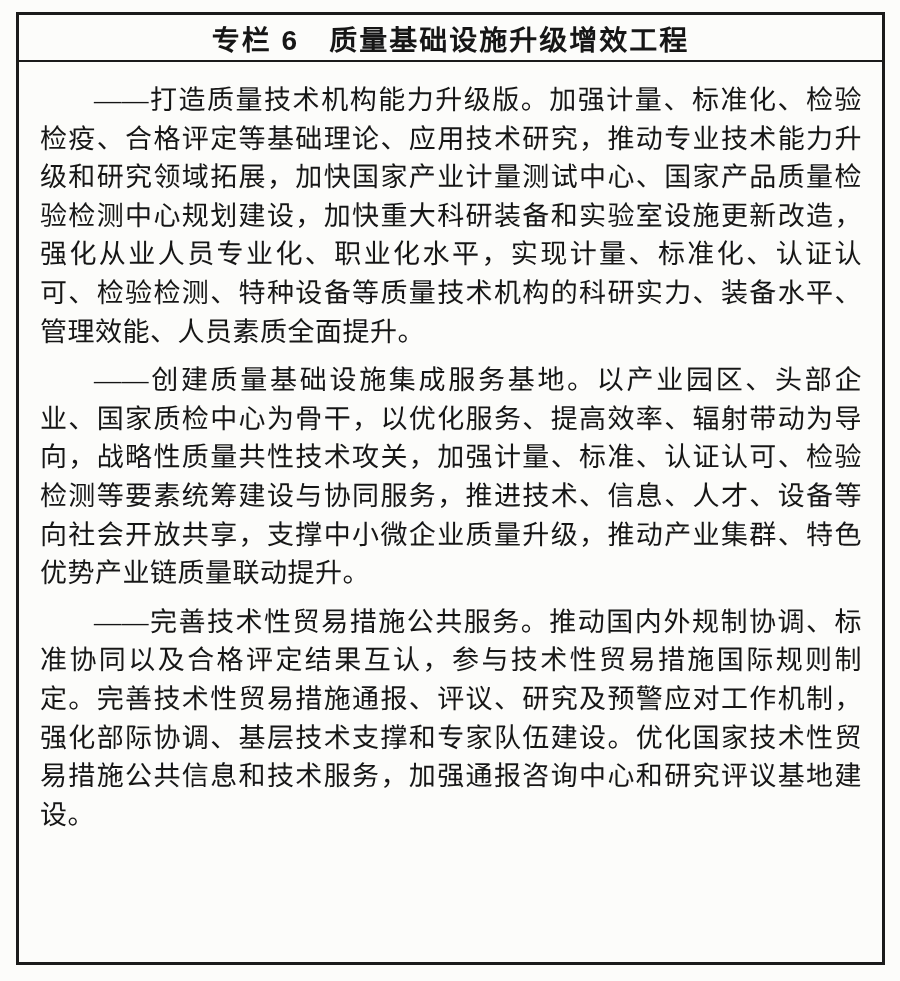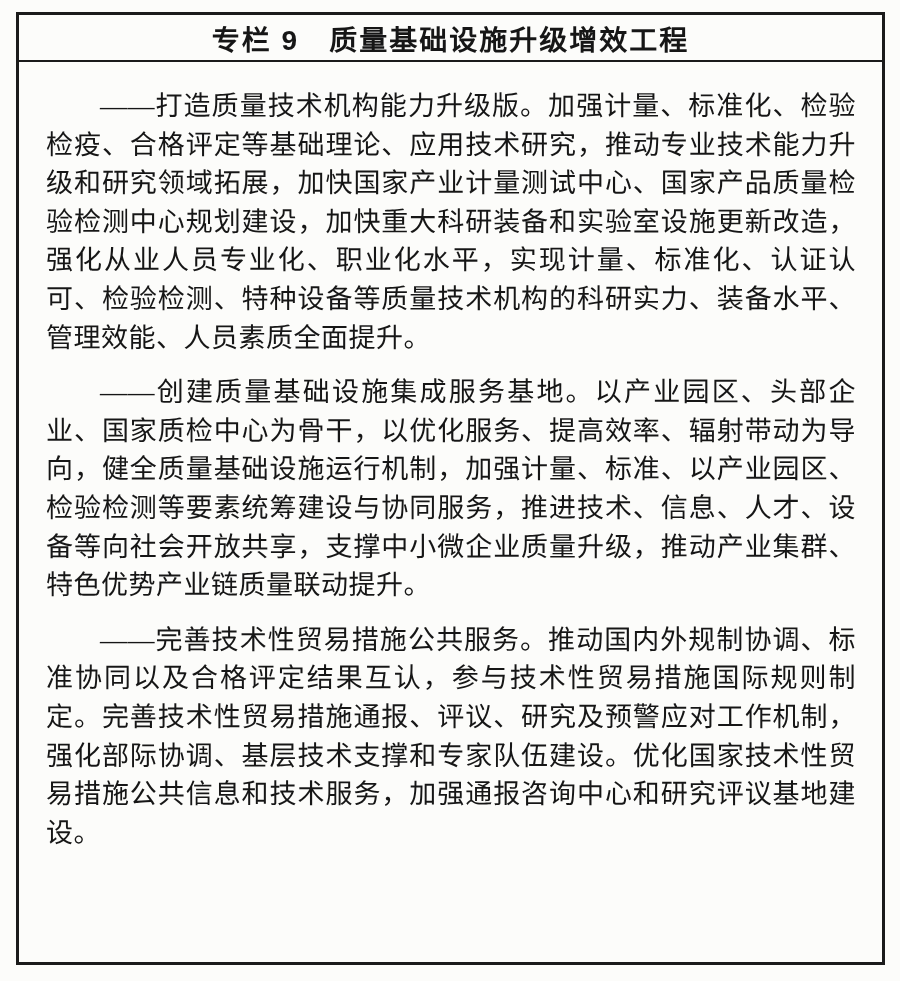--- a/index.html
+++ b/index.html
@@ -48,31 +48,31 @@
   .box-body {
     box-sizing: border-box;
     padding: 9px 10px 0 11px;
     font-size: 27px;
     line-height: 38.6px;
     text-align: justify;
     text-justify: inter-character;
     letter-spacing: 0.5px;
   }
   .box-body p {
-    margin: 16px;
+    margin: 10px;
     text-indent: 2em;
   }
 </style>
 </head>
 <body>
 
 <div class="page">
   <div class="feature-box">
     <div class="box-header">
-      <h1 class="box-title">专栏 9　质量基础设施升级增效工程</h1>
+      <h1 class="box-title">专栏 6　质量基础设施升级增效工程</h1>
     </div>
     <div class="box-body">
       <p>——打造质量技术机构能力升级版。加强计量、标准化、检验检疫、合格评定等基础理论、应用技术研究，推动专业技术能力升级和研究领域拓展，加快国家产业计量测试中心、国家产品质量检验检测中心规划建设，加快重大科研装备和实验室设施更新改造，强化从业人员专业化、职业化水平，实现计量、标准化、认证认可、检验检测、特种设备等质量技术机构的科研实力、装备水平、管理效能、人员素质全面提升。</p>
-      <p>——创建质量基础设施集成服务基地。以产业园区、头部企业、国家质检中心为骨干，以优化服务、提高效率、辐射带动为导向，健全质量基础设施运行机制，加强计量、标准、以产业园区、检验检测等要素统筹建设与协同服务，推进技术、信息、人才、设备等向社会开放共享，支撑中小微企业质量升级，推动产业集群、特色优势产业链质量联动提升。</p>
+      <p>——创建质量基础设施集成服务基地。以产业园区、头部企业、国家质检中心为骨干，以优化服务、提高效率、辐射带动为导向，战略性质量共性技术攻关，加强计量、标准、认证认可、检验检测等要素统筹建设与协同服务，推进技术、信息、人才、设备等向社会开放共享，支撑中小微企业质量升级，推动产业集群、特色优势产业链质量联动提升。</p>
       <p>——完善技术性贸易措施公共服务。推动国内外规制协调、标准协同以及合格评定结果互认，参与技术性贸易措施国际规则制定。完善技术性贸易措施通报、评议、研究及预警应对工作机制，强化部际协调、基层技术支撑和专家队伍建设。优化国家技术性贸易措施公共信息和技术服务，加强通报咨询中心和研究评议基地建设。</p>
     </div>
   </div>
 </div>
 
 </body></html>

